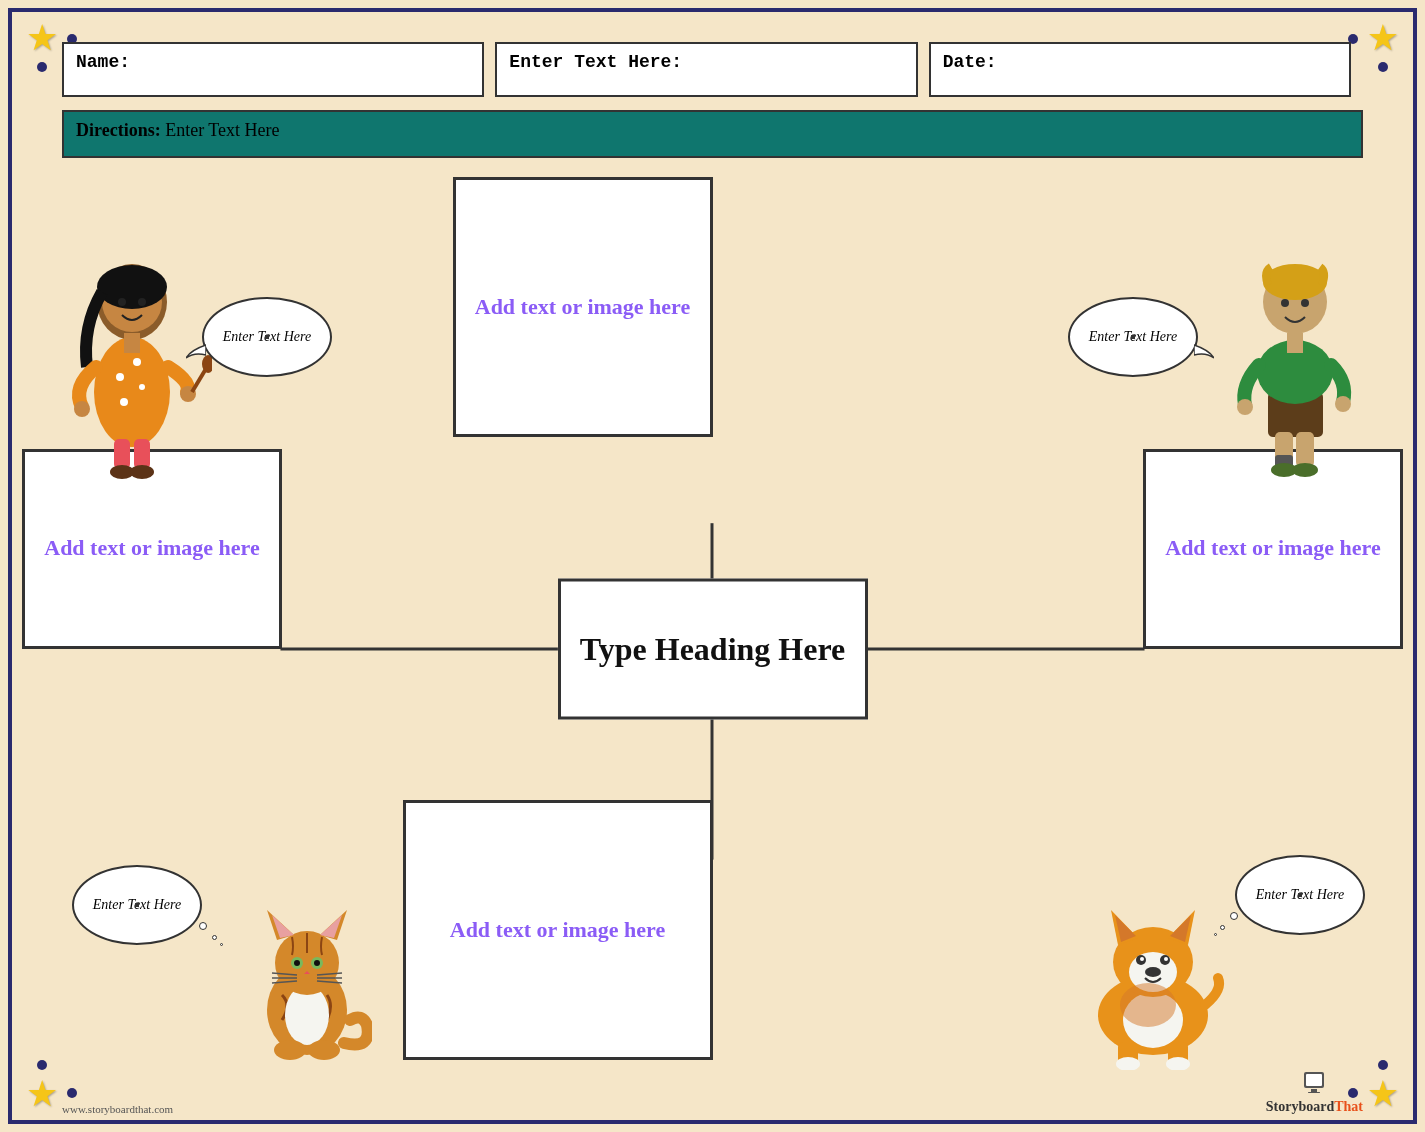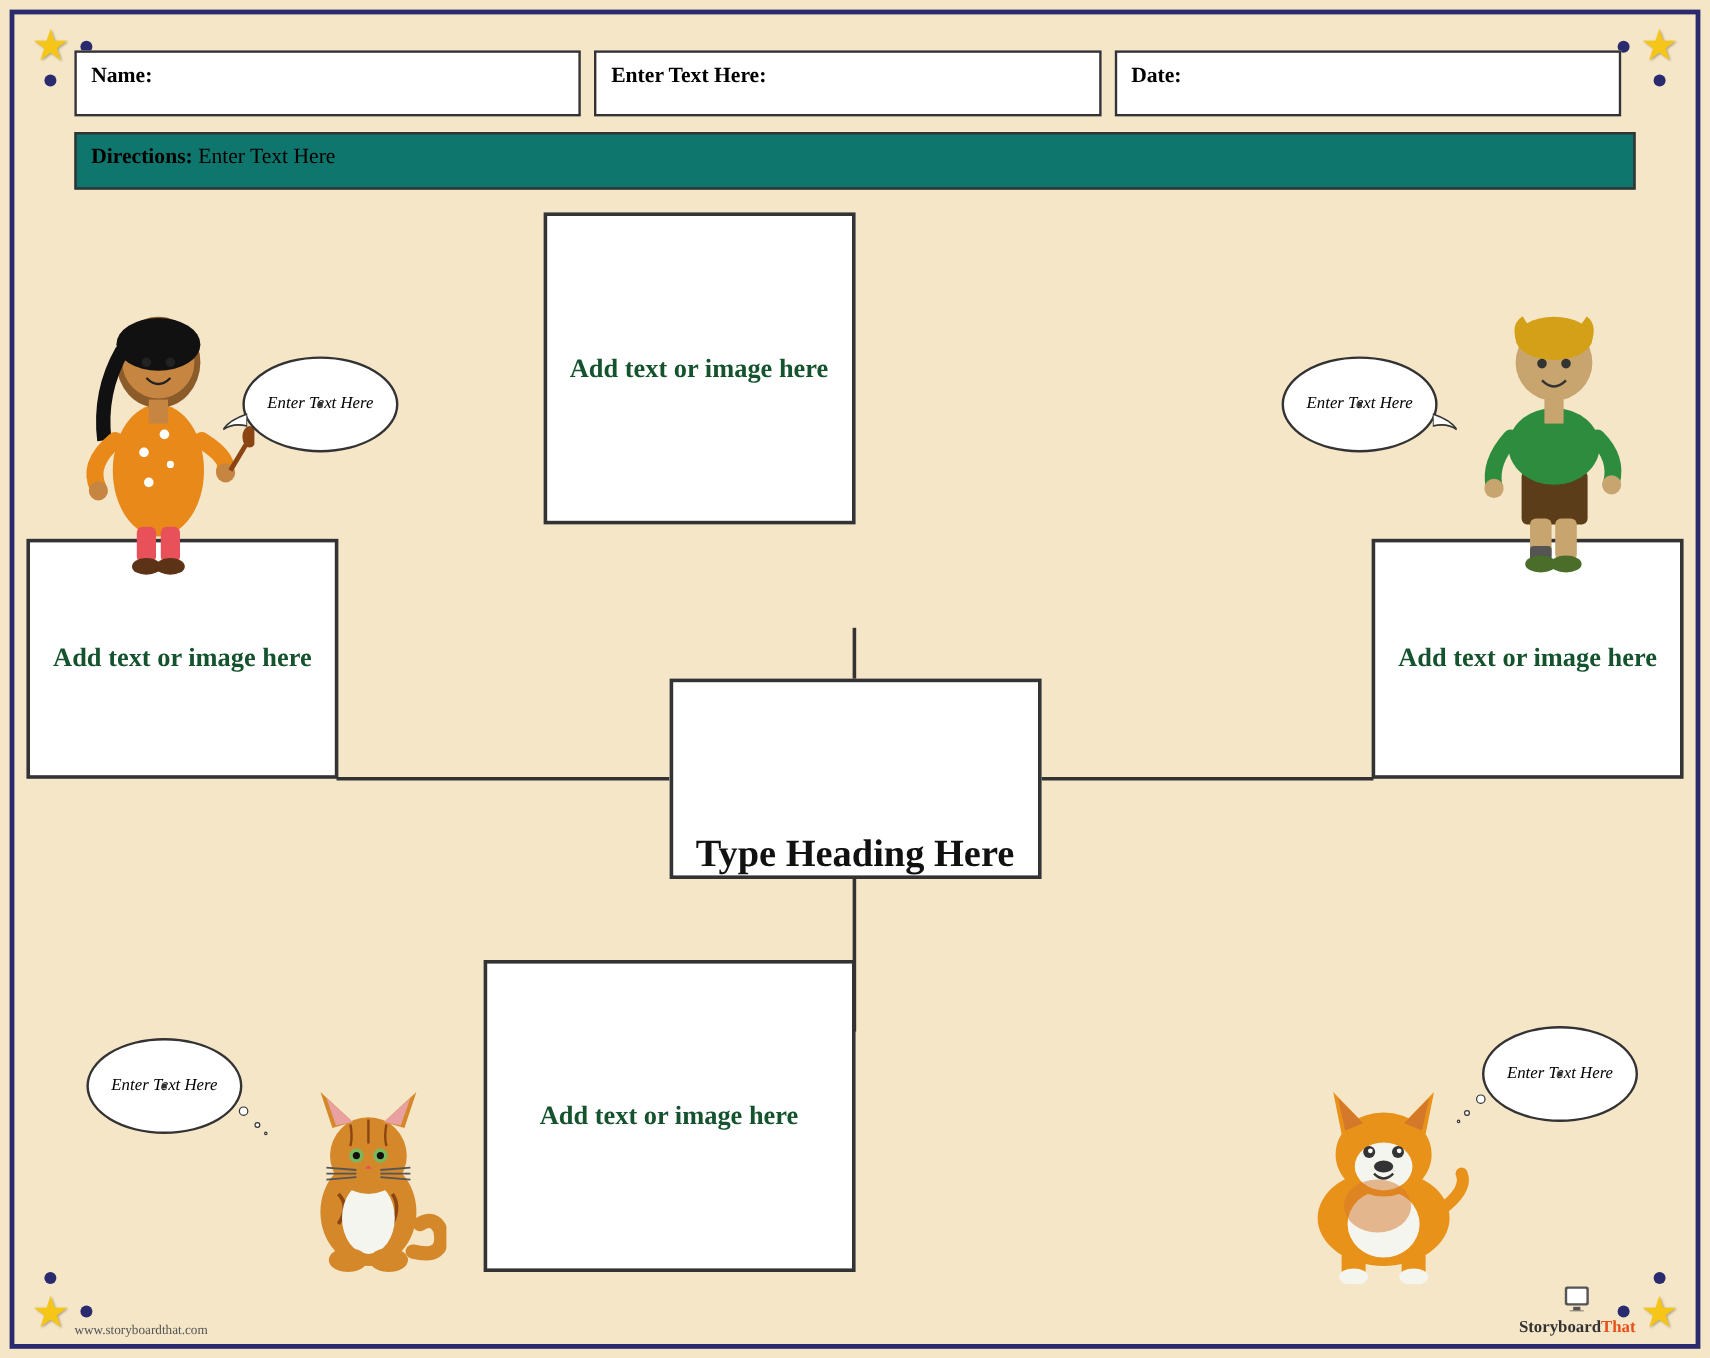--- a/index.html
+++ b/index.html
@@ -28,20 +28,21 @@
       width: 10px; height: 10px;
       border-radius: 50%;
       background: #2a2a6e;
     }
     
     .header-fields {
       position: absolute;
       top: 30px; left: 50px; right: 62px;
       display: flex;
       gap: 11px;
+      font-family: Liberation Mono, monospace;
     }
     .field-box {
       border: 2px solid #333;
       padding: 8px 12px;
       background: white;
       font-weight: bold;
       font-size: 18px;
       height: 55px;
     }
     .field-box.name { flex: 1; }
@@ -59,25 +60,25 @@
     }
     .directions-box span.label { font-weight: bold; }
 
     
     .center-box {
       position: absolute;
       left: 50%;
       top: 50%;
       transform: translate(-50%, -50%);
       width: 310px;
-      height: 167px;
+      height: 141px;
       border: 3px solid #333;
       background: white;
       display: flex;
-      align-items: flex-end;
+      align-items: center;
       justify-content: center;
       z-index: 10;
     }
     .center-box-text {
       font-size: 32px;
       font-weight: bold;
       font-family: 'Palatino Linotype', Palatino, serif;
       text-align: center;
       color: #111;
     }
@@ -88,21 +89,21 @@
       border: 3px solid #333;
       background: white;
       display: flex;
       align-items: center;
       justify-content: center;
       text-align: center;
     }
     .satellite-box-text {
       font-size: 22px;
       font-weight: bold;
-      color: #14532d;
+      color: #8b5cf6;
       line-height: 1.4;
     }
 
     
     .top-box {
       width: 260px;
       height: 260px;
       left: 50%;
       top: 0;
       transform: translateX(-50%);

